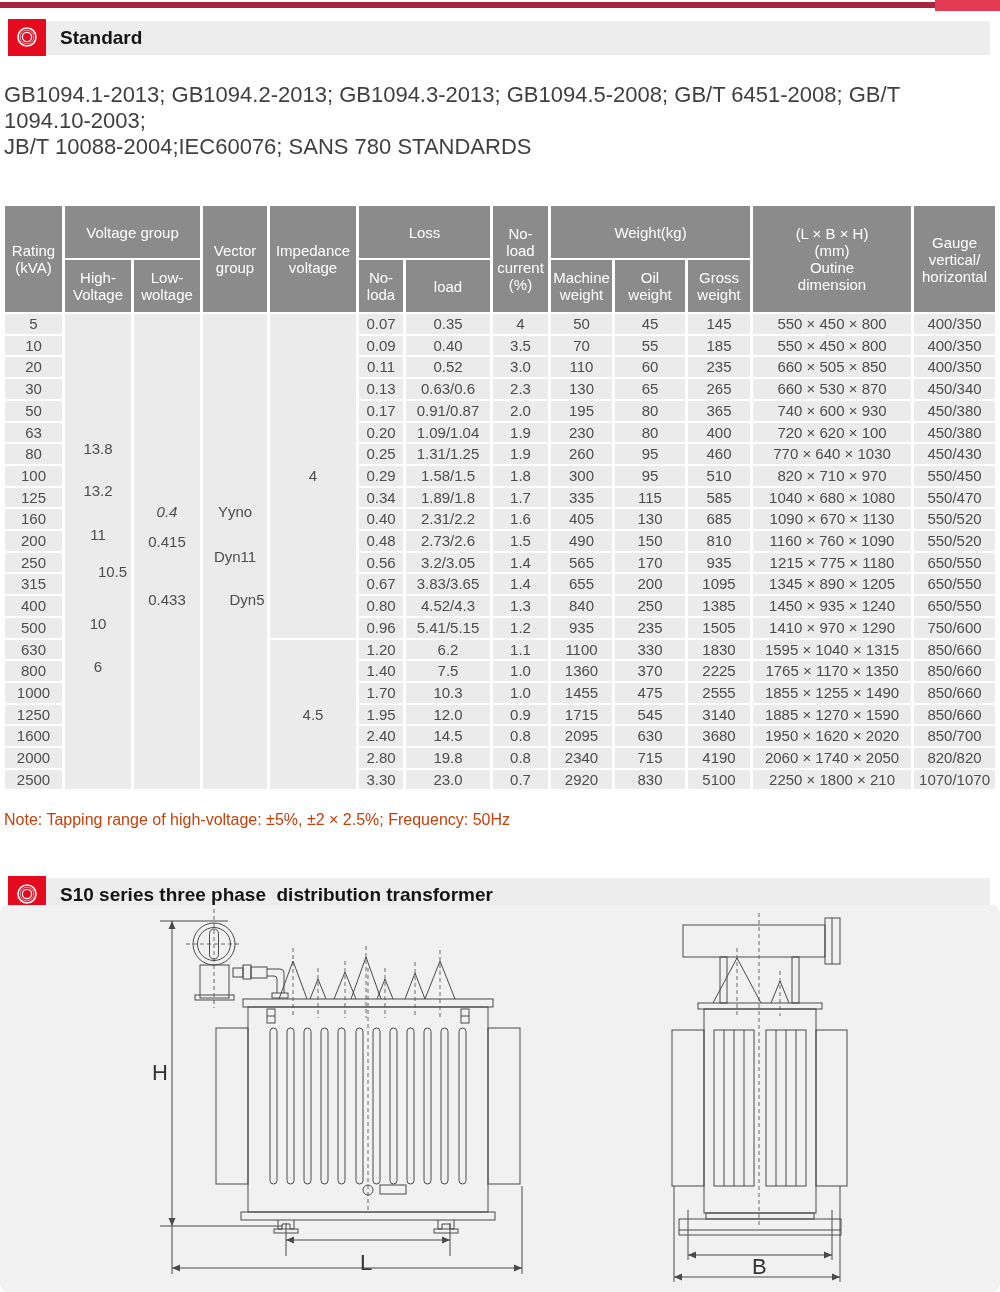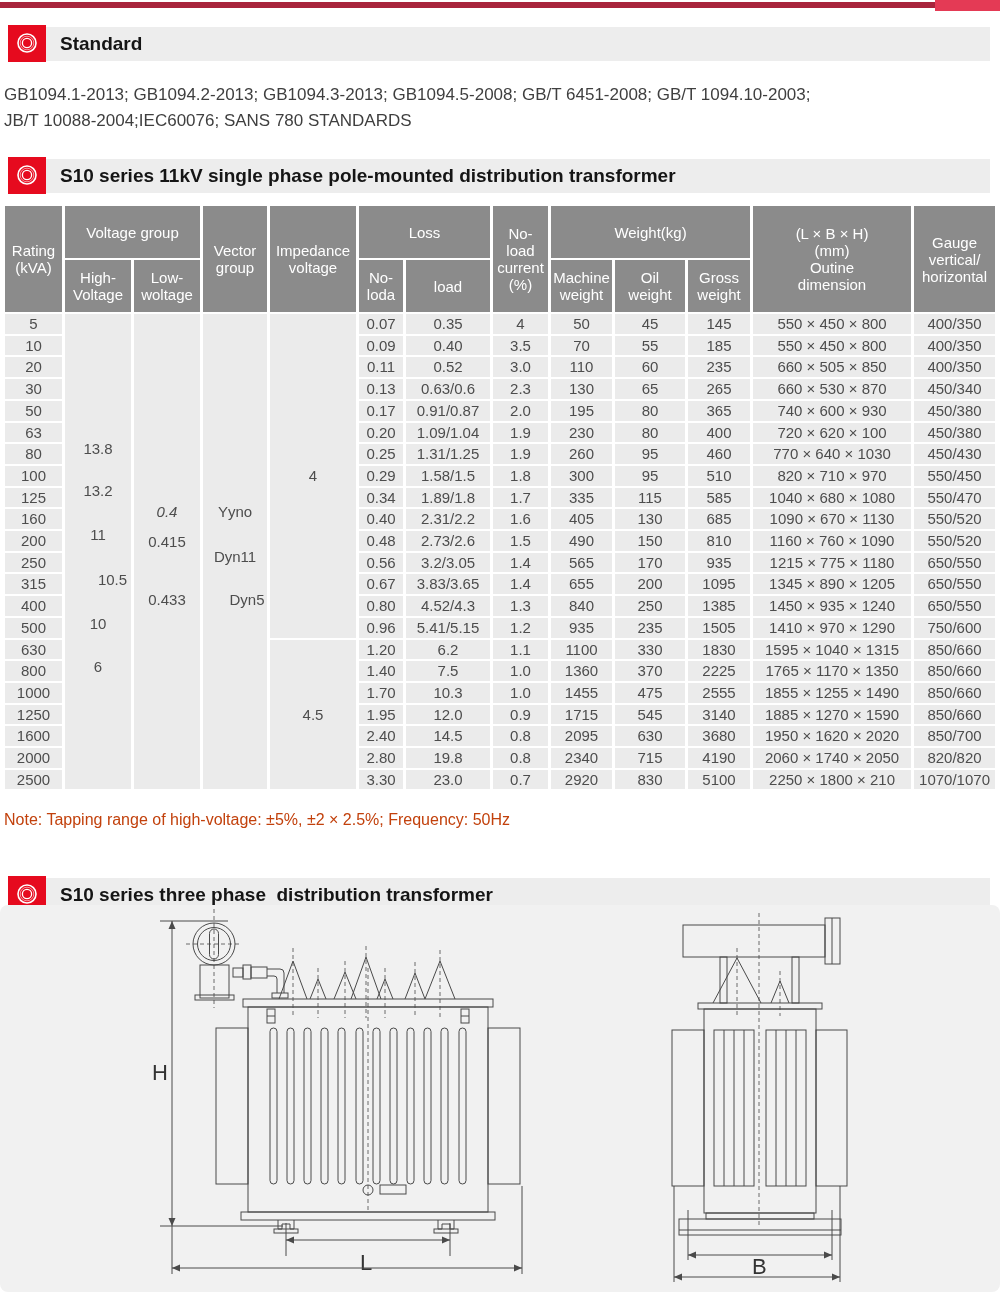--- a/index.html
+++ b/index.html
@@ -8,21 +8,21 @@
   
   .topline{position:absolute;left:0;top:2px;width:1000px;height:6px;background:#a8243c;}
   .topaccent{position:absolute;left:935px;top:0;width:65px;height:11px;background:#e43a55;}
   
   .sec{position:absolute;left:0;width:1000px;height:38px;}
   .sec-bar{position:absolute;left:8px;top:2px;width:982px;height:34px;background:#ededed;}
   .sec-icon{position:absolute;left:8px;top:0;width:38px;height:37px;background:#e60a1e;}
   .sec-title{position:absolute;left:60px;top:2px;height:34px;line-height:34px;
              font-size:19px;font-weight:bold;color:#151515;white-space:pre;}
   
-  .para{position:absolute;left:4px;top:82px;width:980px;font-size:17px;line-height:26px;color:#3f3f3f;}
+  .para{position:absolute;left:4px;top:82px;width:980px;font-size:22px;line-height:26px;color:#3f3f3f;}
   
   table.spec{position:absolute;left:2px;top:204px;width:996px;border-collapse:separate;
              border-spacing:3px 2px;table-layout:fixed;}
   table.spec th{background:#8b8b8b;color:#ffffff;font-weight:normal;font-size:15px;
                 line-height:17px;text-align:center;vertical-align:middle;white-space:pre-line;
                 padding:0;height:52px;}
   table.spec td{background:#ebebeb;color:#4d4d4d;font-size:15px;text-align:center;
                 vertical-align:middle;padding:0;height:19.7px;line-height:19.7px;white-space:nowrap;}
   td.merged{position:relative;vertical-align:top;}
   .float-val{position:absolute;left:0;right:0;height:20px;line-height:20px;}
@@ -34,48 +34,37 @@
   svg text{font-family:"Liberation Sans","DejaVu Sans",sans-serif;}
 </style>
 </head>
 <body>
 
 <div id="page">
 
   <div class="topline"></div>
   <div class="topaccent"></div>
 
-  <div class="sec" style="top:25px;">
+  <div class="sec" style="top:19px;">
     <div class="sec-bar"></div>
     <div class="sec-icon">
       <svg width="38" height="37" viewBox="0 0 38 37">
         <circle cx="19" cy="18" r="9" fill="none" stroke="#ffffff" stroke-width="1.6"></circle>
         <circle cx="19" cy="18" r="4.6" fill="none" stroke="#ffffff" stroke-width="1.3"></circle>
         <circle cx="19" cy="18" r="6.8" fill="none" stroke="#ffffff" stroke-width="0.8" opacity="0.7"></circle>
       </svg>
     </div>
     <div class="sec-title">Standard</div>
   </div>
 
   <div class="para">
     <div>GB1094.1-2013; GB1094.2-2013; GB1094.3-2013; GB1094.5-2008; GB/T 6451-2008; GB/T 1094.10-2003;</div>
     <div>JB/T 10088-2004;IEC60076; SANS 780 STANDARDS</div>
   </div>
 
-  <div class="sec" style="top:157px;">
-    <div class="sec-bar"></div>
-    <div class="sec-icon">
-      <svg width="38" height="37" viewBox="0 0 38 37">
-        <circle cx="19" cy="18" r="9" fill="none" stroke="#ffffff" stroke-width="1.6"></circle>
-        <circle cx="19" cy="18" r="4.6" fill="none" stroke="#ffffff" stroke-width="1.3"></circle>
-        <circle cx="19" cy="18" r="6.8" fill="none" stroke="#ffffff" stroke-width="0.8" opacity="0.7"></circle>
-      </svg>
-    </div>
-    <div class="sec-title">S10 series 11kV single phase pole-mounted distribution transformer</div>
-  </div>
 
   <table class="spec">
     <colgroup>
       <col style="width:57px">
         <col style="width:66px">
         <col style="width:66px">
         <col style="width:64px">
       <col style="width:86px">
         <col style="width:44px">
         <col style="width:84px">
@@ -125,21 +114,21 @@
 weight</th>
       </tr>
     </thead>
     <tbody id="spec-body">
         <tr>
           <td>5</td>
           <td rowspan="22" class="merged">
             <div class="float-val" style="top: 125px;">13.8</div>
             <div class="float-val" style="top: 167px;">13.2</div>
             <div class="float-val" style="top: 211px;">11</div>
-            <div class="float-val" style="top: 256px; margin-left: 29px;">10.5</div>
+            <div class="float-val" style="top: 248px; margin-left: 29px;">10.5</div>
             <div class="float-val" style="top: 300px;">10</div>
             <div class="float-val" style="top: 343px;">6</div>
           </td>
           <td rowspan="22" class="merged">
             <div class="float-val" style="top: 188px; font-style: italic;">0.4</div>
             <div class="float-val" style="top: 218px;">0.415</div>
             <div class="float-val" style="top: 276px;">0.433</div>
           </td>
           <td rowspan="22" class="merged">
             <div class="float-val" style="top: 188px;">Yyno</div>

